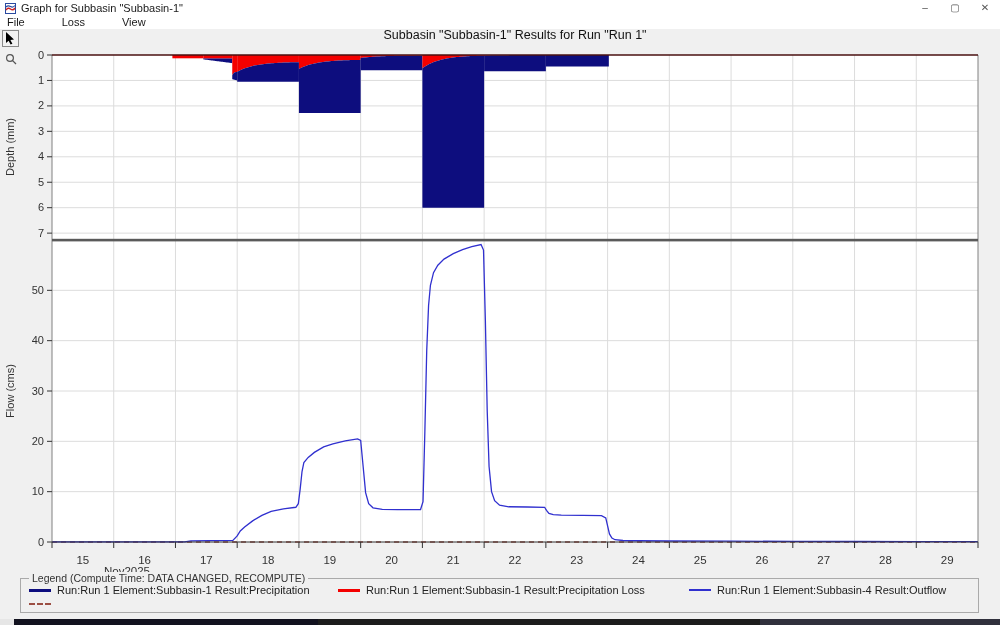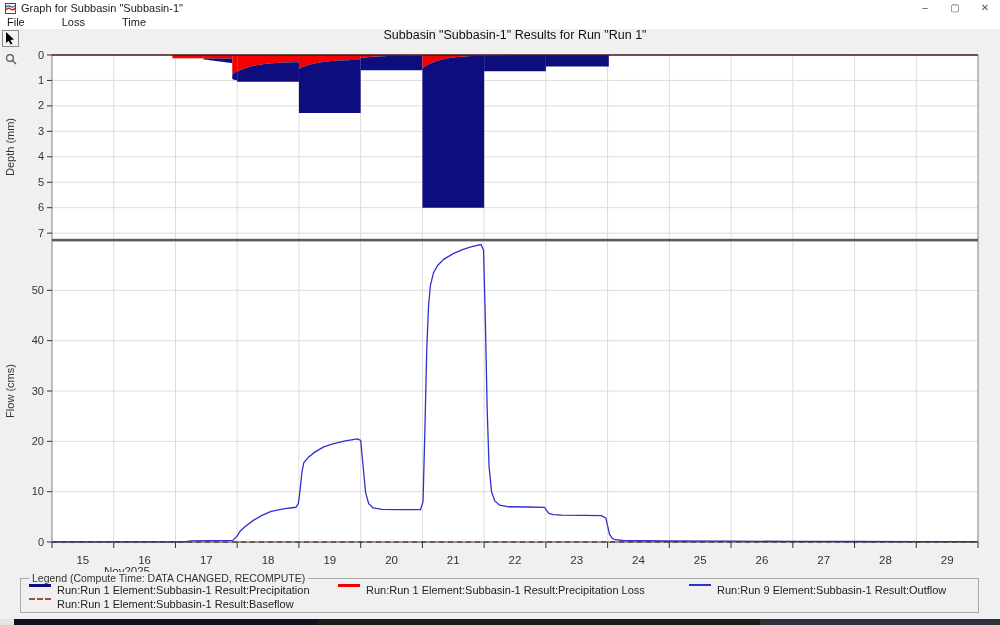--- a/index.html
+++ b/index.html
@@ -34,21 +34,21 @@
   #chart-svg{position:absolute;left:0;top:0;pointer-events:none}
   
   .legend-box{
     position:absolute;left:20px;top:578px;width:957px;height:33px;
     border:1px solid #aaaaaa;font-size:11px;color:#222;
   }
   .legend-title{
     position:absolute;left:8px;top:-7px;background:#f0f0f0;padding:0 3px;
     font-size:10.5px;color:#333;white-space:nowrap;
   }
-  .legend-item{position:absolute;white-space:nowrap;display:flex;align-items:flex-start;height:12px}
+  .legend-item{position:absolute;white-space:nowrap;display:flex;align-items:center;height:12px}
   .sw{display:inline-block;width:22px;margin-right:6px;flex:0 0 22px}
   .sw-precip{height:3px;background:#0d0d7e}
   .sw-loss{height:3px;background:#f40000}
   .sw-outflow{height:2px;background:#3030cf}
   .sw-baseflow{height:0;border-top:2px dashed #9c4f44}
   
   .strip{position:absolute;top:619px;height:6px}
 </style>
 </head>
 <body>
@@ -185,21 +185,21 @@
   <span class="win-controls">
     <span class="win-btn">–</span>
     <span class="win-btn">▢</span>
     <span class="win-btn">✕</span>
   </span>
 </div>
 
 <div class="menubar">
   <span class="menu-item">File</span>
   <span class="menu-item">Loss</span>
-  <span class="menu-item">Time</span>
+  <span class="menu-item">View</span>
 </div>
 
 <div class="toolstrip">
   <div class="tool-btn">
     <svg width="11" height="13" viewBox="0 0 11 13">
       <path d="M1 0 L1 11 L3.6 8.7 L5.6 12.6 L7.4 11.7 L5.4 7.9 L9 7.5 Z" fill="#000"></path>
     </svg>
   </div>
   <div class="tool-plain">
     <svg width="12" height="12" viewBox="0 0 12 12">
@@ -214,24 +214,23 @@
   <span class="legend-item" style="left:8px;top:5px">
     <span class="sw sw-precip"></span>
     <span>Run:Run 1 Element:Subbasin-1 Result:Precipitation</span>
   </span>
   <span class="legend-item" style="left:317px;top:5px">
     <span class="sw sw-loss"></span>
     <span>Run:Run 1 Element:Subbasin-1 Result:Precipitation Loss</span>
   </span>
   <span class="legend-item" style="left:668px;top:5px">
     <span class="sw sw-outflow"></span>
-    <span>Run:Run 9 Element:Subbasin-1 Result:Outflow</span>
+    <span>Run:Run 1 Element:Subbasin-4 Result:Outflow</span>
   </span>
   <span class="legend-item" style="left:8px;top:19px">
     <span class="sw sw-baseflow"></span>
-    <span>Run:Run 1 Element:Subbasin-1 Result:Baseflow</span>
   </span>
 </div>
 
 <div class="strip" style="left:0;width:14px;background:#e6e6e6"></div>
 <div class="strip" style="left:14px;width:304px;background:#12121f"></div>
 <div class="strip" style="left:318px;width:442px;background:#1c1c1c"></div>
 <div class="strip" style="left:760px;width:240px;background:#30303c"></div>
 
 </body></html>

